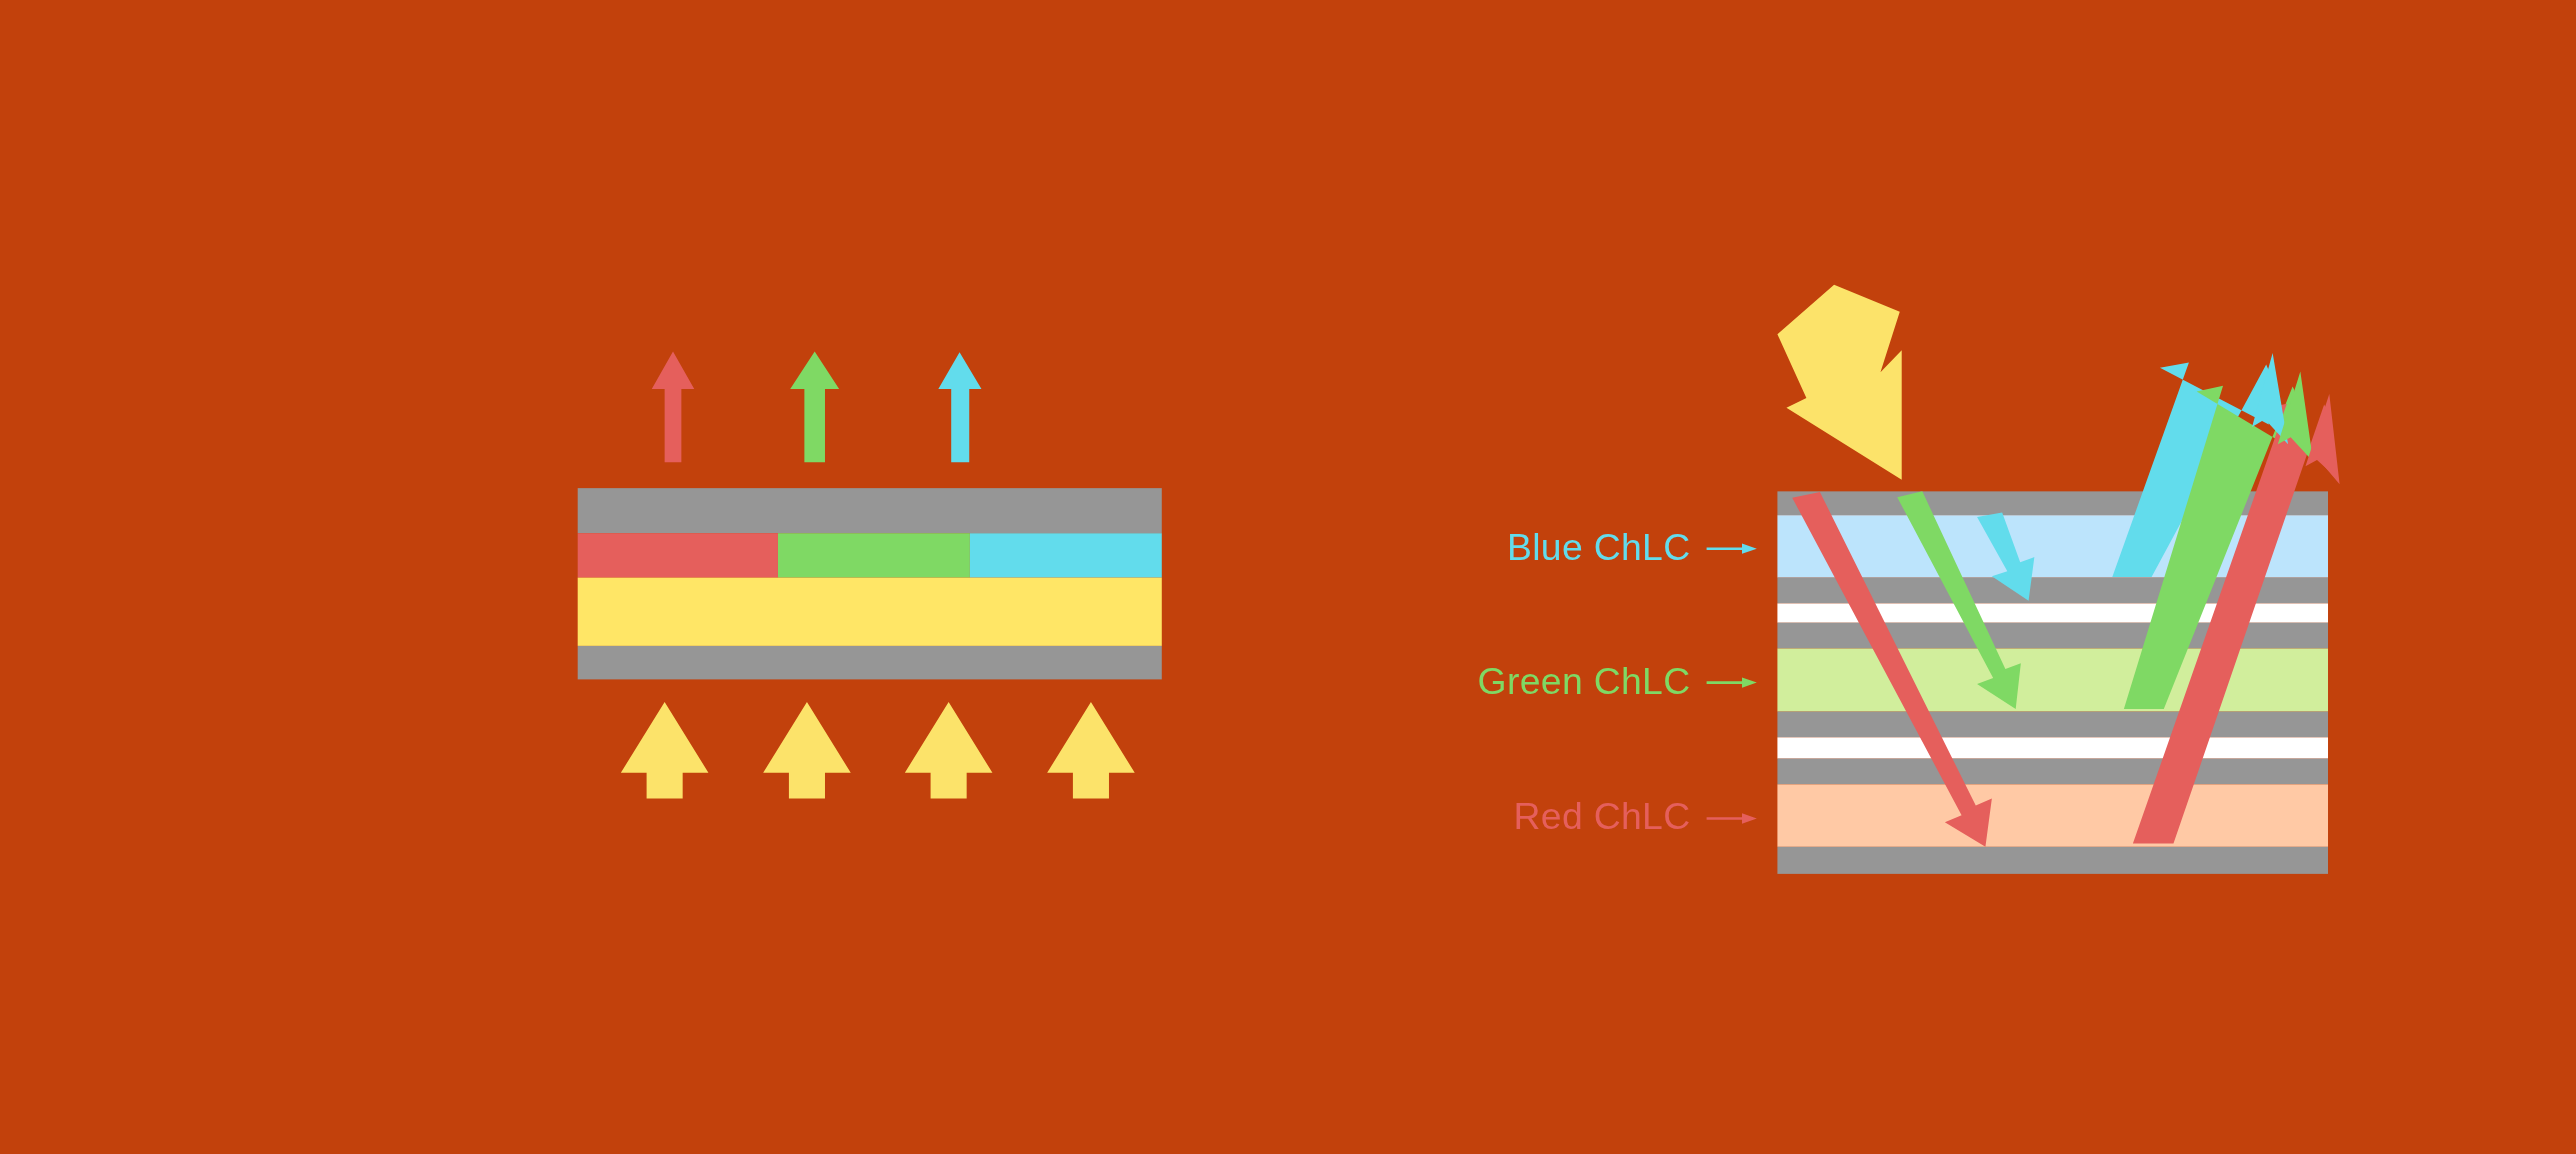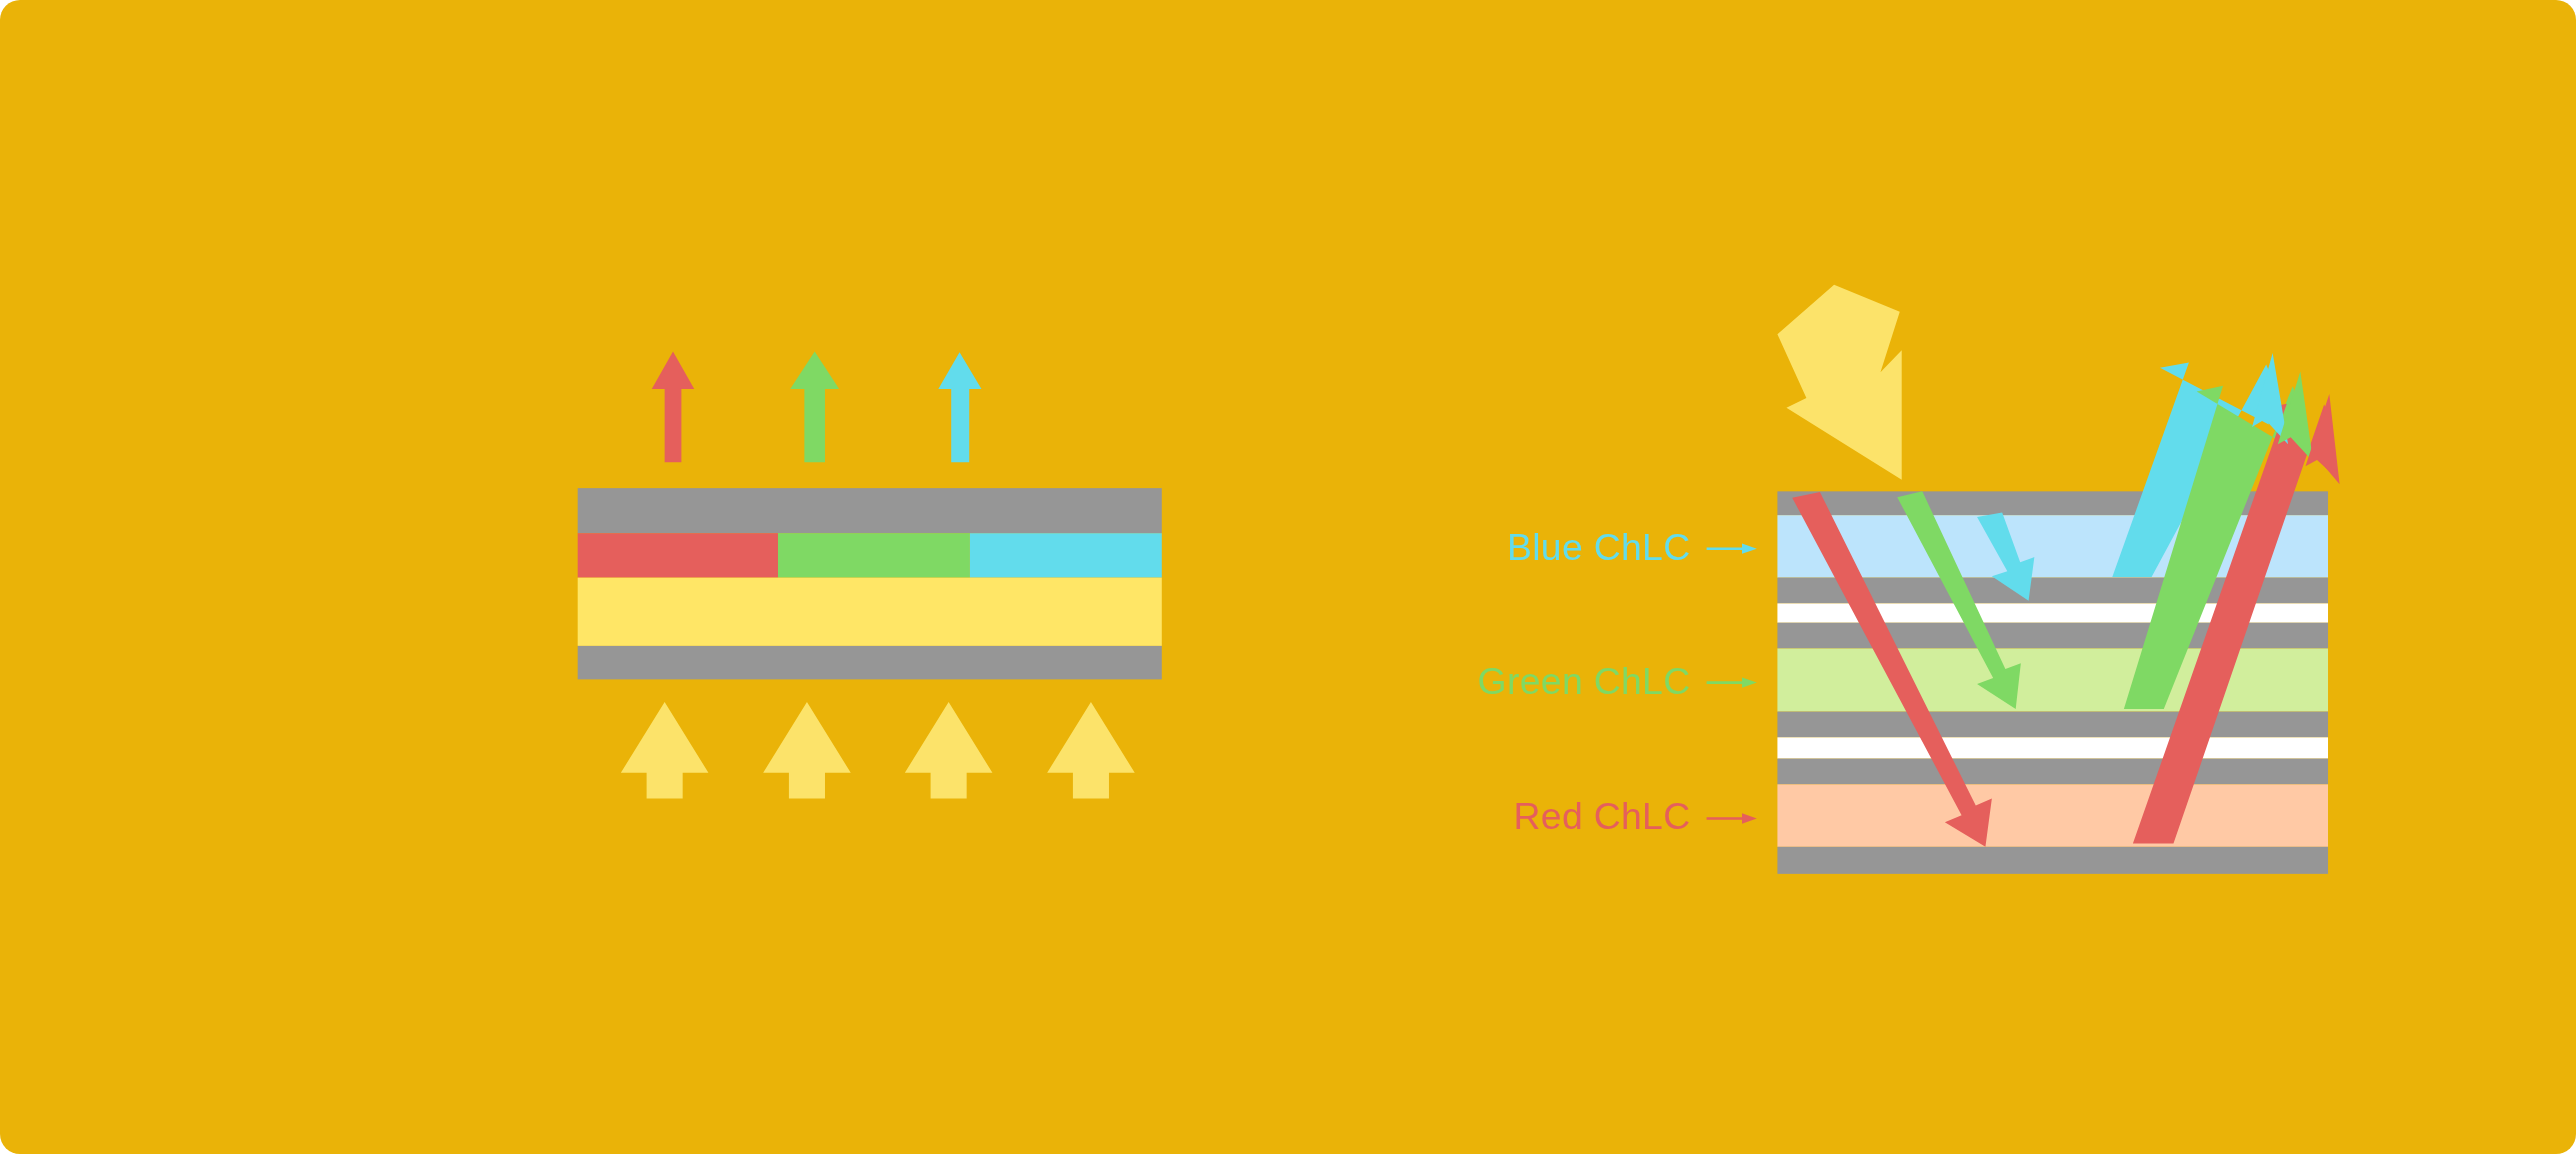--- a/index.html
+++ b/index.html
@@ -11,22 +11,21 @@
   body {
     width: 2576px;
     height: 1154px;
     font-family: "Liberation Sans", sans-serif;
     overflow: hidden;
   }
   #stage {
     position: relative;
     width: 2576px;
     height: 1154px;
-    background: #eab308;
-    border-radius: 20px;
+    background: #c2410c;
   }
   #diagram {
     position: absolute;
     left: 0;
     top: 0;
     width: 2576px;
     height: 1154px;
     display: block;
   }
   .layer-label {

